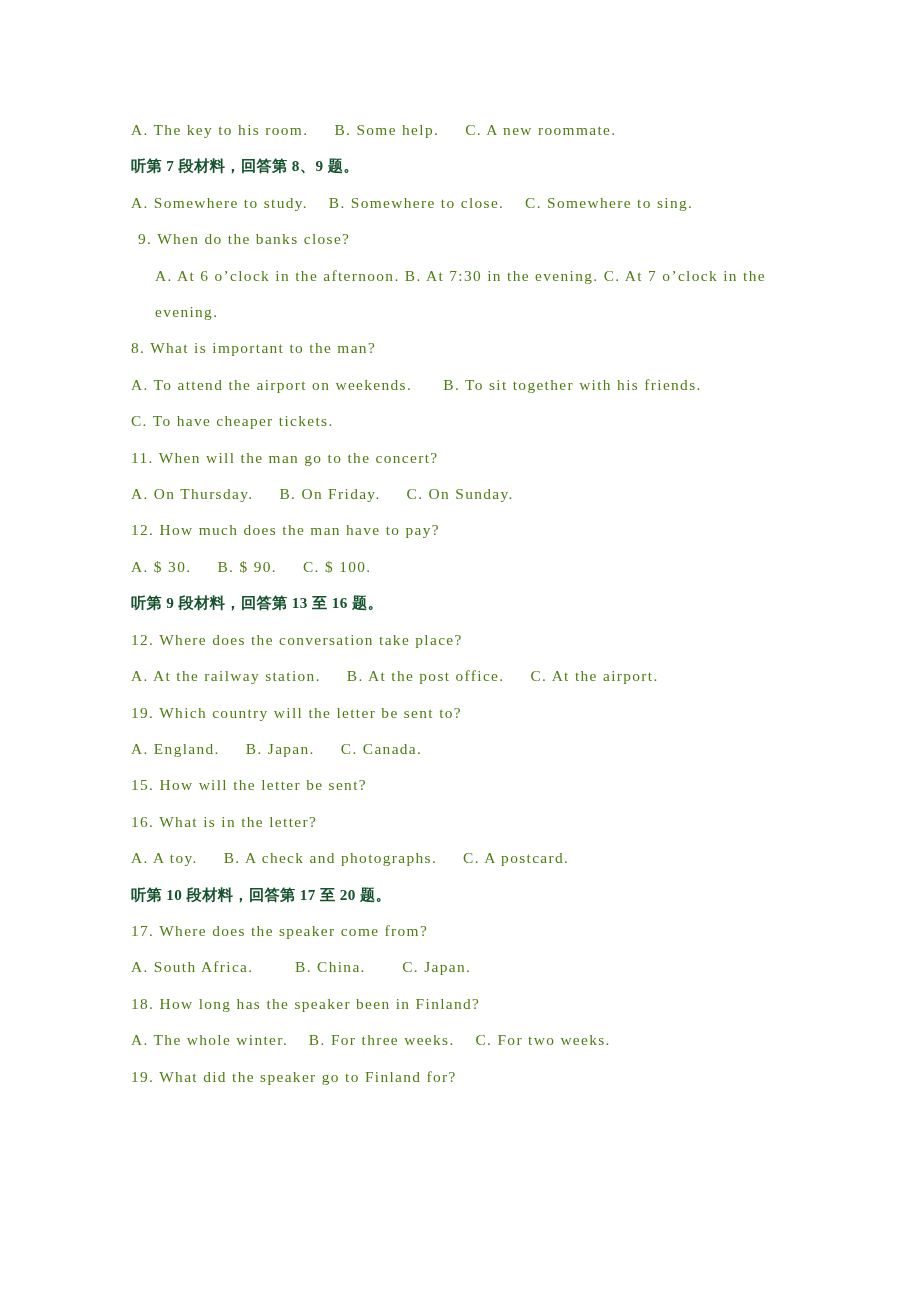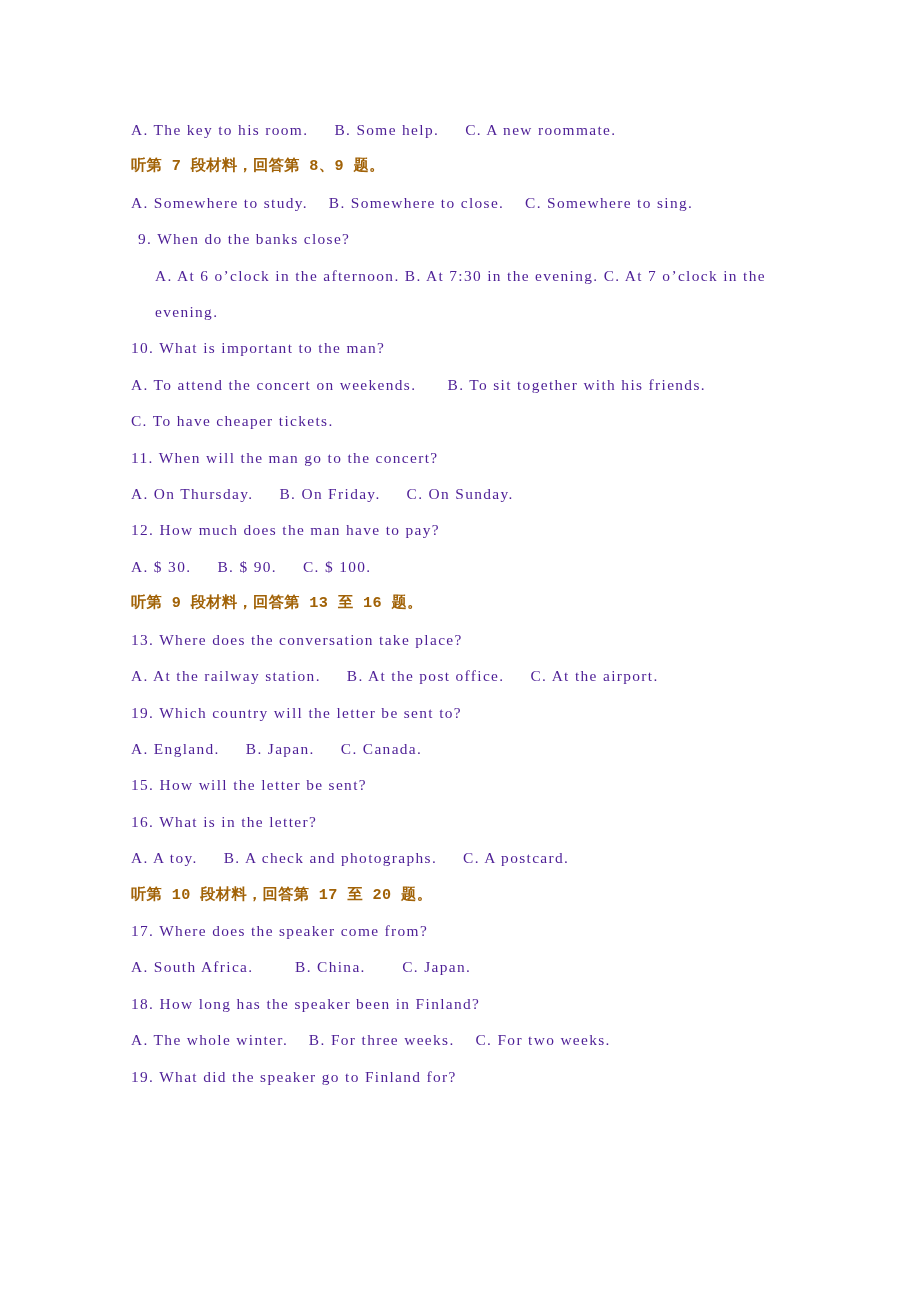--- a/index.html
+++ b/index.html
@@ -31,66 +31,66 @@
     top: 112px;
     width: 668px;
   }
 
   
   .line {
     font-size: 15.4px;
     line-height: 36.4px;
     letter-spacing: 1.35px;
     white-space: pre;
-    color: #4c1d95;
+    color: #4d7c0f;
     font-family: "Liberation Serif", "DejaVu Serif", serif;
   }
 
   
   .line.wrap {
     white-space: pre-wrap;
     word-spacing: 0px;
     margin-left: 24px;
   }
 
   
   .line.q {
     padding-left: 7px;
   }
 
   
   .line.section {
-    font-family: Liberation Mono, monospace;
+    font-family: Liberation Serif, serif;
     font-weight: bold;
     font-size: 15.2px;
     letter-spacing: 0.4px;
-    color: #a16207;
+    color: #14532d;
     line-height: 36.4px;
   }
 </style>
 </head>
 <body>
 
 <div id="page">
   <div id="content">
 
     <div class="line">A. The key to his room.     B. Some help.     C. A new roommate.</div>
     <div class="line section">听第 7 段材料，回答第 8、9 题。</div>
     <div class="line">A. Somewhere to study.    B. Somewhere to close.    C. Somewhere to sing.</div>
     <div class="line q">9. When do the banks close?</div>
     <div class="line wrap">A. At 6 o’clock in the afternoon. B. At 7:30 in the evening. C. At 7 o’clock in the evening.</div>
-    <div class="line">10. What is important to the man?</div>
-    <div class="line">A. To attend the concert on weekends.      B. To sit together with his friends.</div>
+    <div class="line">8. What is important to the man?</div>
+    <div class="line">A. To attend the airport on weekends.      B. To sit together with his friends.</div>
     <div class="line">C. To have cheaper tickets.</div>
     <div class="line">11. When will the man go to the concert?</div>
     <div class="line">A. On Thursday.     B. On Friday.     C. On Sunday.</div>
     <div class="line">12. How much does the man have to pay?</div>
     <div class="line">A. $ 30.     B. $ 90.     C. $ 100.</div>
     <div class="line section">听第 9 段材料，回答第 13 至 16 题。</div>
-    <div class="line">13. Where does the conversation take place?</div>
+    <div class="line">12. Where does the conversation take place?</div>
     <div class="line">A. At the railway station.     B. At the post office.     C. At the airport.</div>
     <div class="line">19. Which country will the letter be sent to?</div>
     <div class="line">A. England.     B. Japan.     C. Canada.</div>
     <div class="line">15. How will the letter be sent?</div>
     <div class="line">16. What is in the letter?</div>
     <div class="line">A. A toy.     B. A check and photographs.     C. A postcard.</div>
     <div class="line section">听第 10 段材料，回答第 17 至 20 题。</div>
     <div class="line">17. Where does the speaker come from?</div>
     <div class="line">A. South Africa.        B. China.       C. Japan.</div>
     <div class="line">18. How long has the speaker been in Finland?</div>

